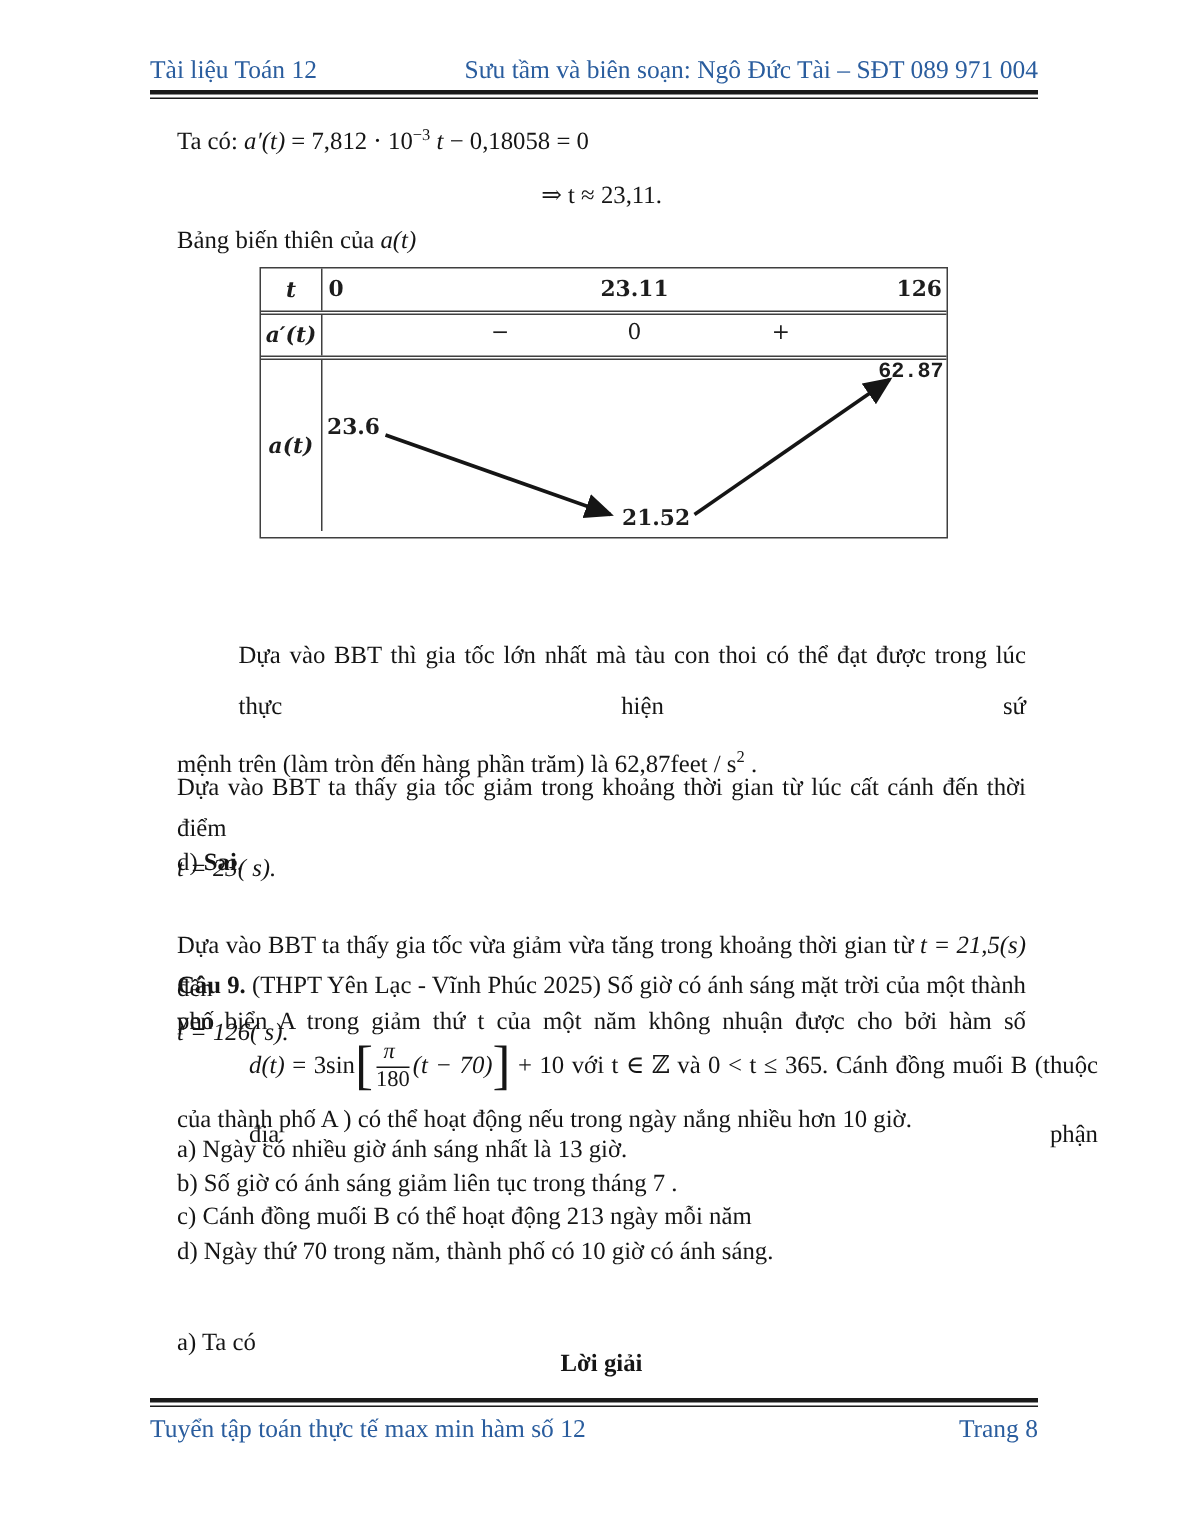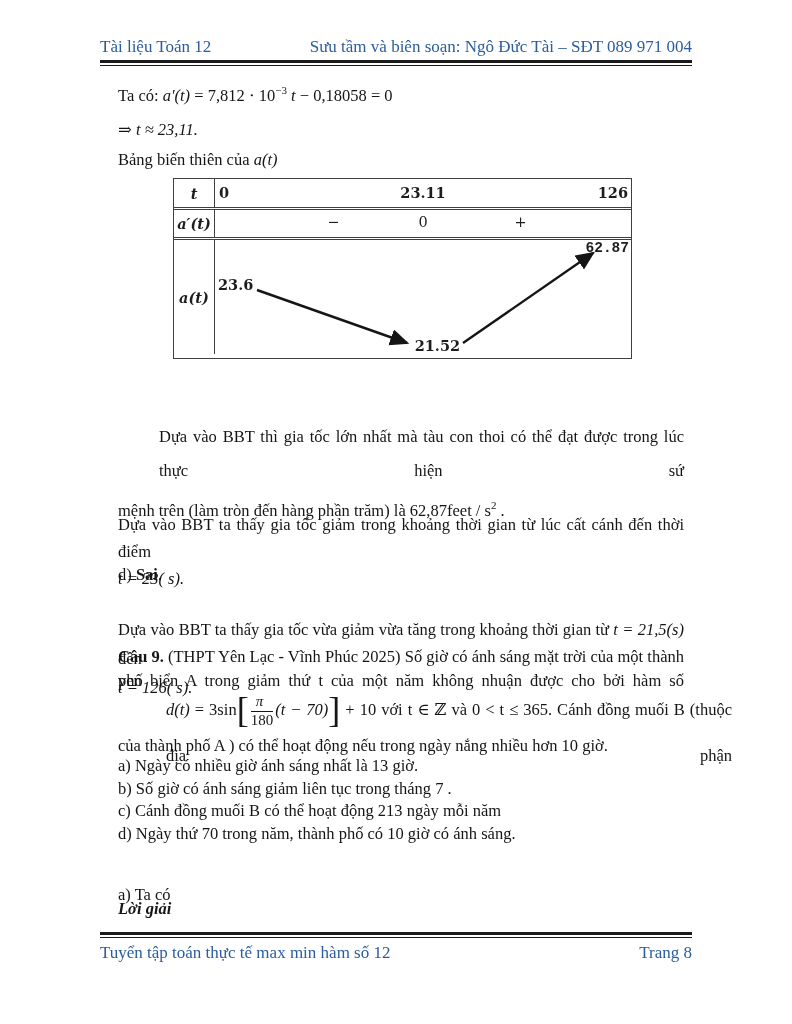--- a/index.html
+++ b/index.html
@@ -11,21 +11,21 @@
             justify-content:space-between;color:#2a5d9e;font-size:17px;}
   .hdr{top:37px;}
   .ftr{top:943px;}
   .rule{position:absolute;left:100px;width:592px;height:2px;
         border-top:3px solid #1a1a1a;border-bottom:1px solid #1a1a1a;}
   .rule.top{top:60px;}
   .rule.bot{top:932px;}
 
   
   .blk{position:absolute;left:118px;width:566px;font-size:16.5px;line-height:24px;}
-  .center{text-align:left;font-style:italic;}
+  .center{text-align:center;}
   .stretch{text-align:justify;text-align-last:justify;}
   .mathit{font-style:italic;}
   .bold{font-weight:bold;}
   sup{font-size:11px;}
 
   
   .bbt{position:absolute;left:173px;top:178px;width:459px;height:181px;
        border:1.5px solid #3f3f3f;box-sizing:border-box;
        font-family:"DejaVu Serif",serif;font-size:14.5px;color:#1d1d1d;}
   .bbt-row{display:flex;box-sizing:border-box;}

